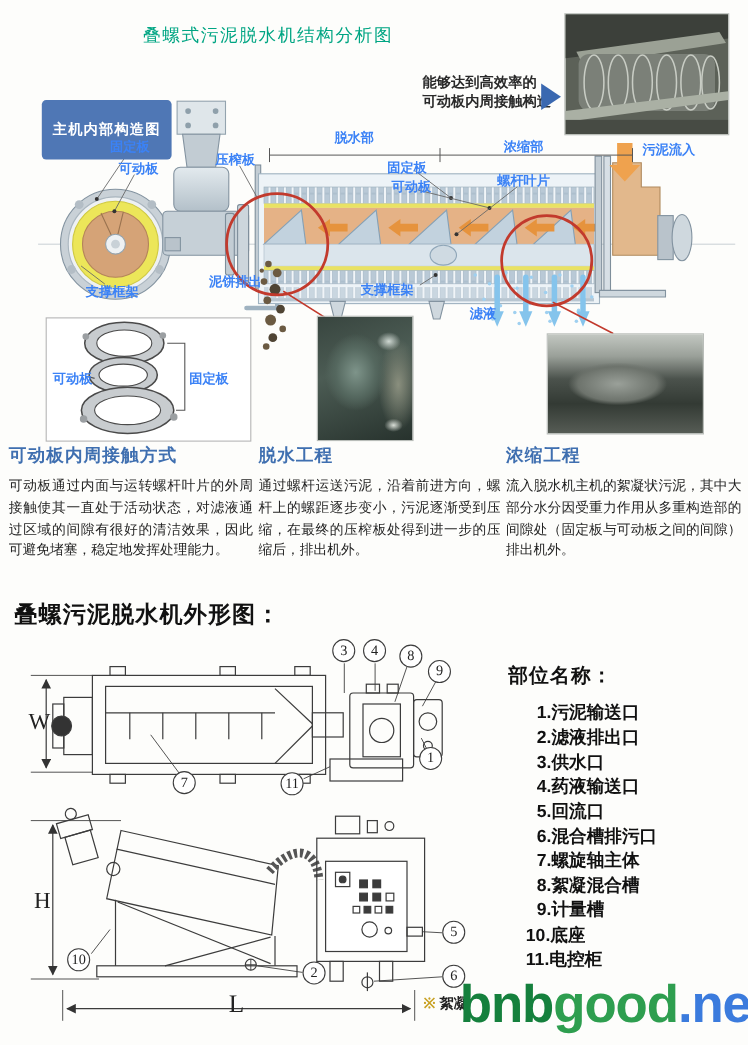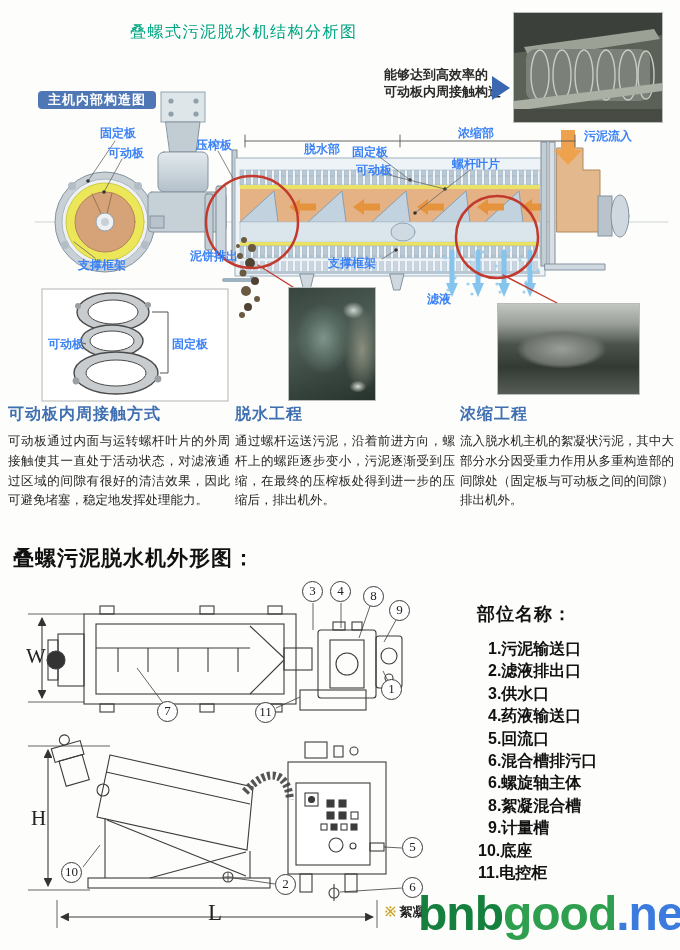--- a/index.html
+++ b/index.html
@@ -7,21 +7,21 @@
         font-family:"Liberation Sans",sans-serif;}
   .abs{position:absolute;}
   svg.art{position:absolute;left:0;top:0;pointer-events:none;}
   .title{position:absolute;left:130px;top:11px;font-size:16px;font-weight:normal;
          letter-spacing:1.5px;color:#00a583;margin-top:11px;}
   .photo-cap{position:absolute;left:384px;top:66px;font-size:13px;font-weight:bold;
              line-height:17px;color:#2a2a2a;white-space:pre-line;}
   .tri{position:absolute;left:492px;top:76px;width:0;height:0;
        border-left:18px solid #3a68b0;border-top:12px solid transparent;border-bottom:12px solid transparent;}
   .badge{position:absolute;left:38px;top:91px;background:#4f77b5;color:#fff;
-         font-size:13px;font-weight:bold;padding:0 10px;border-radius:4px;letter-spacing:1px;}
+         font-size:13px;font-weight:bold;padding:18px 10px;border-radius:4px;letter-spacing:1px;}
   .lbl{position:absolute;font-weight:600;font-size:12px;line-height:1.2;color:#3b82f6;white-space:nowrap;}
   .photo{position:absolute;border:1px solid #b9bdb9;box-sizing:border-box;}
   #photoA{left:288px;top:287px;width:88px;height:114px;
      background:radial-gradient(40px 50px at 40% 45%,#7e948a 0%,#55685f 45%,rgba(0,0,0,0) 70%),
        radial-gradient(18px 14px at 75% 20%,#cfd8d2 0%,rgba(0,0,0,0) 60%),
        radial-gradient(14px 10px at 80% 88%,#d8ddd6 0%,rgba(0,0,0,0) 60%),
        radial-gradient(26px 60px at 85% 55%,#8a8f7e 0%,rgba(0,0,0,0) 70%),
        linear-gradient(160deg,#38453f 0%,#4c5c54 40%,#27322d 100%);}
   #photoB{left:497px;top:303px;width:143px;height:92px;
      background:radial-gradient(60px 26px at 45% 50%,#9aa099 0%,#6d736c 60%,rgba(0,0,0,0) 75%),
@@ -30,21 +30,21 @@
   .sec h3{margin:0;font-size:16px;font-weight:bold;color:#3f6fb0;letter-spacing:1px;}
   .sec p{margin:7px 0 0 0;font-size:12.5px;line-height:1.58;color:#1f1f1f;
          font-weight:500;text-align:justify;}
   .out-head{position:absolute;left:13px;top:544px;font-family:"Liberation Serif",serif;
             font-size:21px;font-weight:bold;color:#111;letter-spacing:1px;}
   .dim{position:absolute;font-family:"Liberation Serif",serif;font-size:21px;color:#222;}
   .co{position:absolute;width:21px;height:21px;border:1.3px solid #3c3c3c;border-radius:50%;
       background:#fff;box-sizing:border-box;font-family:"Liberation Serif",serif;
       font-size:13px;color:#222;text-align:center;line-height:18px;}
   .parts-title{position:absolute;left:462px;top:602px;font-size:18px;font-weight:bold;color:#111;
-               font-family:"Liberation Serif",serif;letter-spacing:1px;margin-left:15px;}
+               font-family:"Liberation Serif",serif;letter-spacing:1px;}
   .parts{position:absolute;left:478px;top:638px;font-size:16px;font-weight:bold;color:#111;}
   .parts div{height:22.4px;line-height:22.4px;padding-left:10px;}
   .parts div.wide{padding-left:0;}
   .note{position:absolute;left:385px;top:902px;font-size:13px;white-space:nowrap;}
   .note .mark{color:#c8a020;font-weight:bold;}
   .note .txt{color:#222;font-weight:bold;font-family:Liberation Mono, monospace;}
   .wm{position:absolute;left:418px;top:886px;font-size:48px;font-weight:bold;
       letter-spacing:-1px;white-space:nowrap;}
   .wm .r{color:#15803d;}.wm .g{color:#2e9e4f;margin-top:46px;}.wm .b{color:#3b7bdd;}
 </style>
@@ -365,29 +365,29 @@
 </div>
 <div class="photo-cap">能够达到高效率的
 可动板内周接触构造</div>
 <div class="tri"></div>
 <div class="badge">主机内部构造图</div>
 
 <div class="lbl" style="left:100px;top:126px;">固定板</div>
 <div class="lbl" style="left:108px;top:146px;">可动板</div>
 <div class="lbl" style="left:78px;top:258px;">支撑框架</div>
 <div class="lbl" style="left:196px;top:138px;">压榨板</div>
-<div class="lbl" style="left:304px;top:142px;text-align:center;">脱水部</div>
+<div class="lbl" style="left:304px;top:118px;text-align:center;">脱水部</div>
 <div class="lbl" style="left:458px;top:126px;">浓缩部</div>
 <div class="lbl" style="left:352px;top:145px;">固定板</div>
 <div class="lbl" style="left:356px;top:163px;">可动板</div>
 <div class="lbl" style="left:452px;top:157px;">螺杆叶片</div>
 <div class="lbl" style="left:584px;top:129px;">污泥流入</div>
 <div class="lbl" style="left:152px;top:249px;margin-left:38px;">泥饼排出</div>
 <div class="lbl" style="left:328px;top:256px;">支撑框架</div>
-<div class="lbl" style="left:427px;top:292px;">滤液</div>
+<div class="lbl" style="left:427px;top:278px;">滤液</div>
 
 <div class="lbl" style="left:48px;top:337px;">可动板</div>
 <div class="lbl" style="left:172px;top:337px;">固定板</div>
 
 <div class="photo" id="photoA"></div>
 <div class="photo" id="photoB"></div>
 
 <div class="sec" style="left:8px;width:222px;">
   <h3>可动板内周接触方式</h3>
   <p>可动板通过内面与运转螺杆叶片的外周接触使其一直处于活动状态，对滤液通过区域的间隙有很好的清洁效果，因此可避免堵塞，稳定地发挥处理能力。</p>
@@ -420,21 +420,21 @@
 <div class="co" style="left:402px;top:877px;">6</div>
 
 <div class="parts-title">部位名称：</div>
 <div class="parts">
   <div>1.污泥输送口</div>
   <div>2.滤液排出口</div>
   <div>3.供水口</div>
   <div>4.药液输送口</div>
   <div>5.回流口</div>
   <div>6.混合槽排污口</div>
-  <div>6.螺旋轴主体</div>
+  <div>7.螺旋轴主体</div>
   <div>8.絮凝混合槽</div>
   <div>9.计量槽</div>
   <div class="wide">10.底座</div>
   <div class="wide">11.电控柜</div>
 </div>
 
 <div class="note">
   <span class="mark">※</span>
   <span class="txt">絮凝</span>
 </div>

